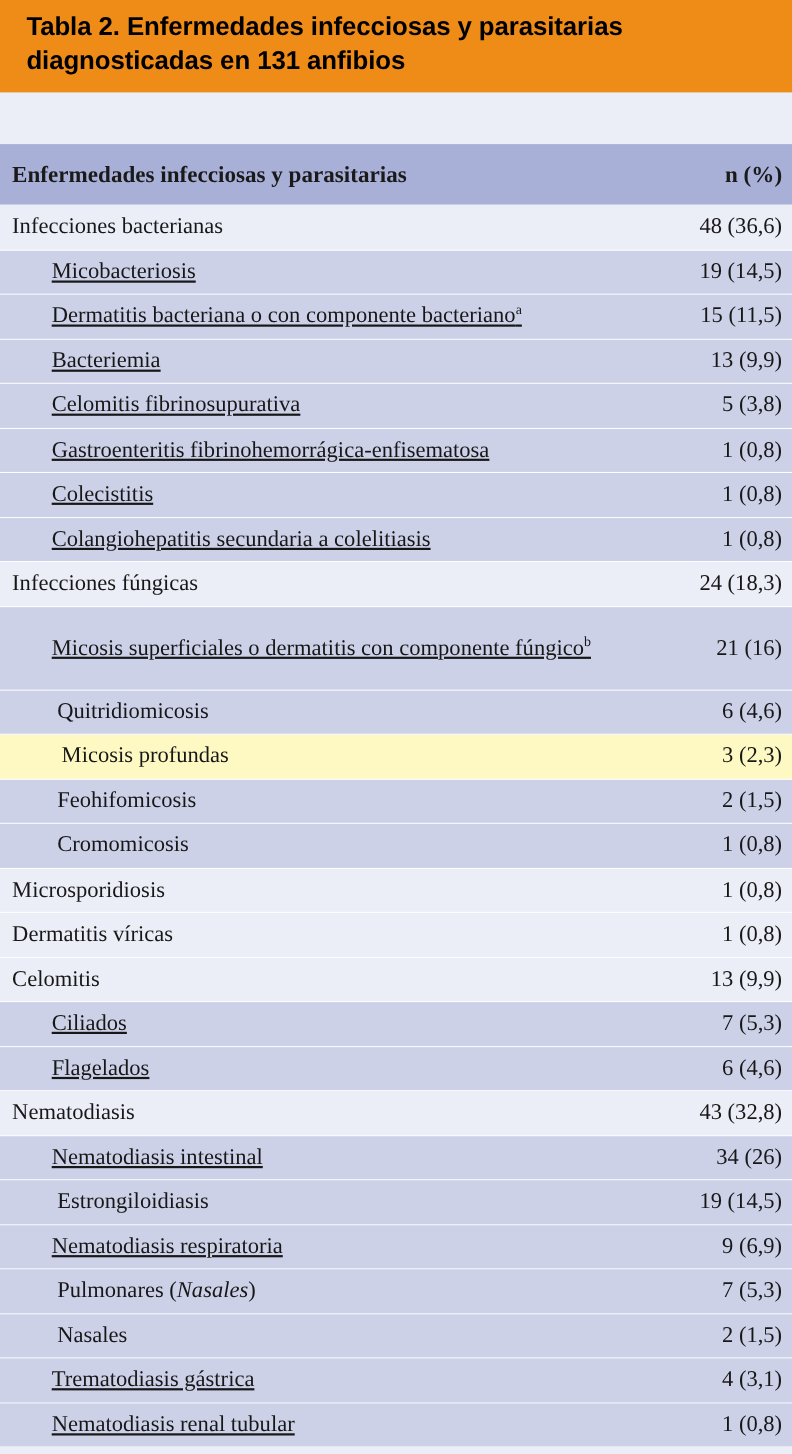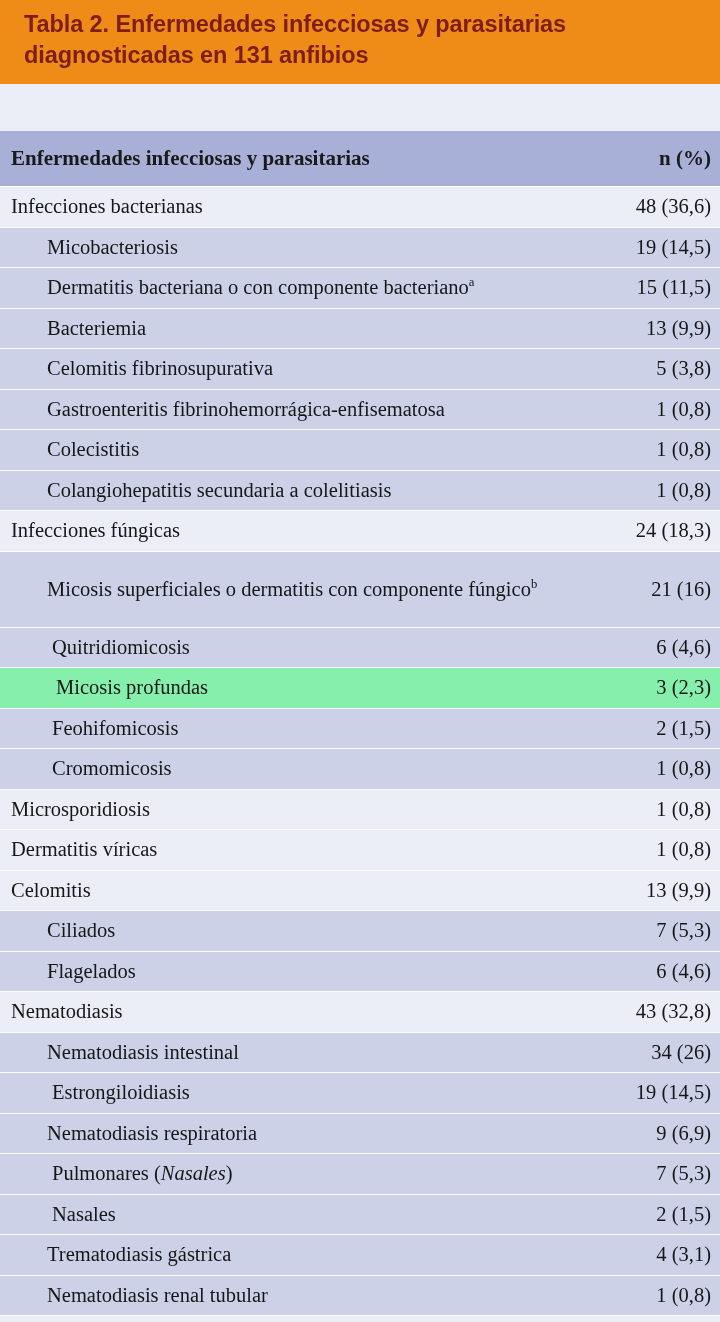--- a/index.html
+++ b/index.html
@@ -28,21 +28,21 @@
     height: 84px;
     box-sizing: border-box;
     padding: 9px 24px 0 24px;
     flex: 0 0 auto;
   }
   .title-text {
     font-family: "Liberation Sans", "DejaVu Sans", sans-serif;
     font-weight: bold;
     font-size: 23.5px;
     line-height: 31px;
-    color: #7f1d1d;
+    color: #000000;
     letter-spacing: -0.1px;
     white-space: pre-line;
   }
 
   
   .col-header {
     background: #a9b0d8;
     height: 56px;
     flex: 0 0 auto;
     display: flex;
@@ -104,25 +104,25 @@
     text-align: right;
     padding-right: 9px;
     font-size: 20.5px;
     line-height: 27px;
     color: #171717;
     white-space: nowrap;
   }
 
   
   .lv0 .cell-label { padding-left: 11px; }
-  .lv1 .cell-label { padding-left: 47px; }
+  .lv1 .cell-label { padding-left: 47px; text-decoration: underline; }
   .lv1b .cell-label { padding-left: 56px; }
   .lv2 .cell-label { padding-left: 52px; }
 
-  .lv1b { background: #86efac; }
+  .lv1b { background: #fef9c3; }
   .lv1b .cell-value, .lv2 .cell-value, .lv3 .cell-value { }
 
   sup {
     font-size: 0.62em;
     vertical-align: super;
     line-height: 0;
   }
   i { font-style: italic; }
 </style>
 </head>

